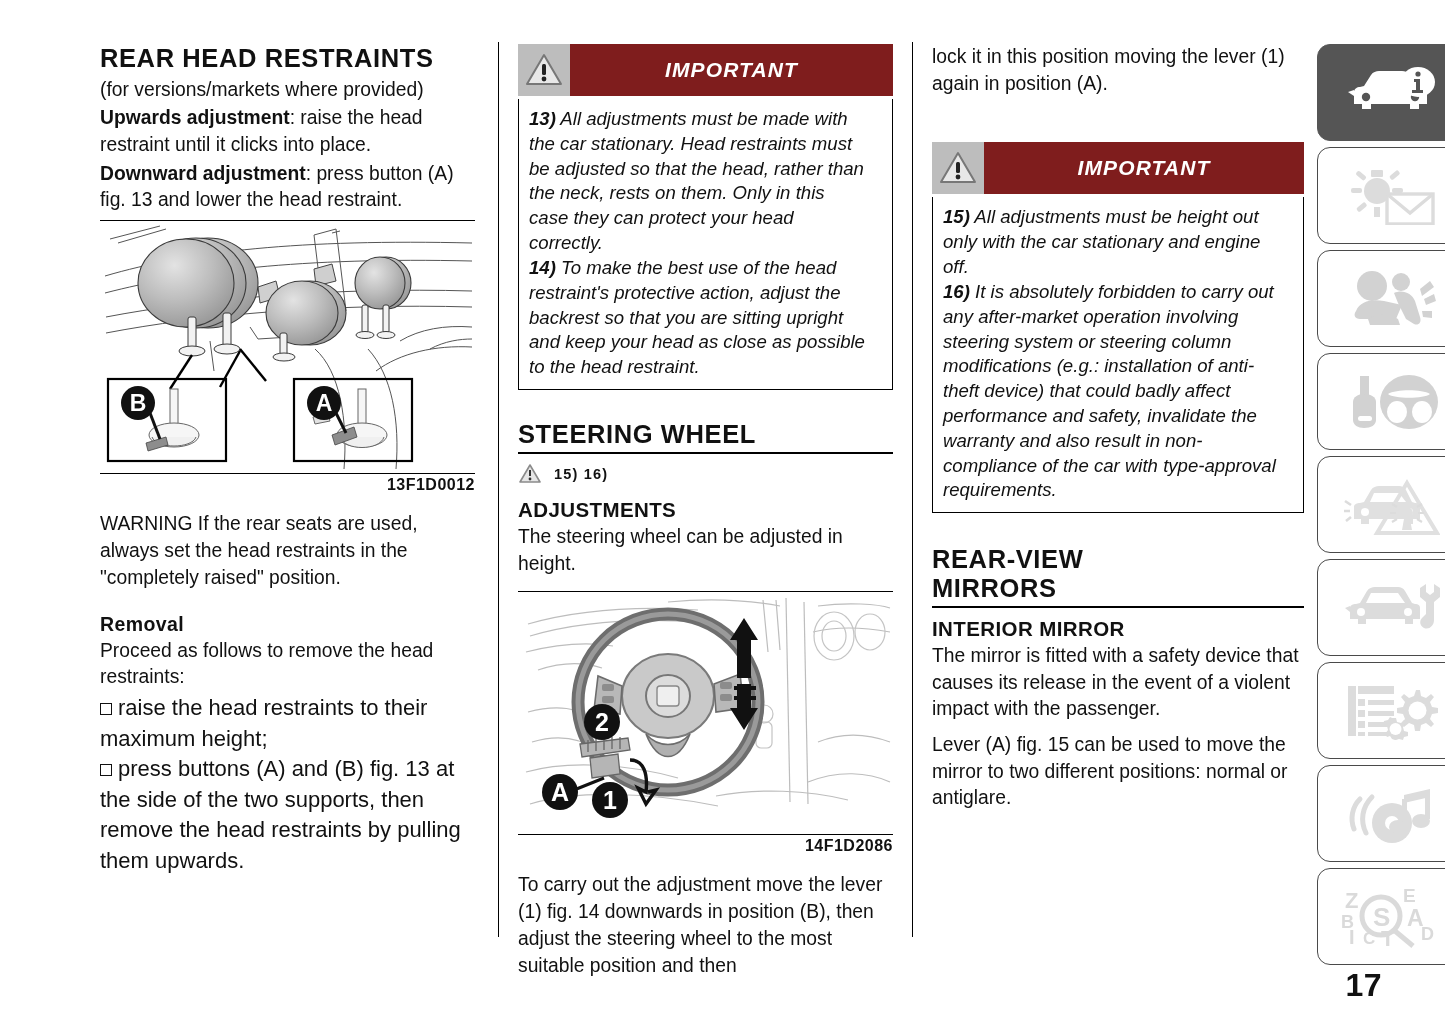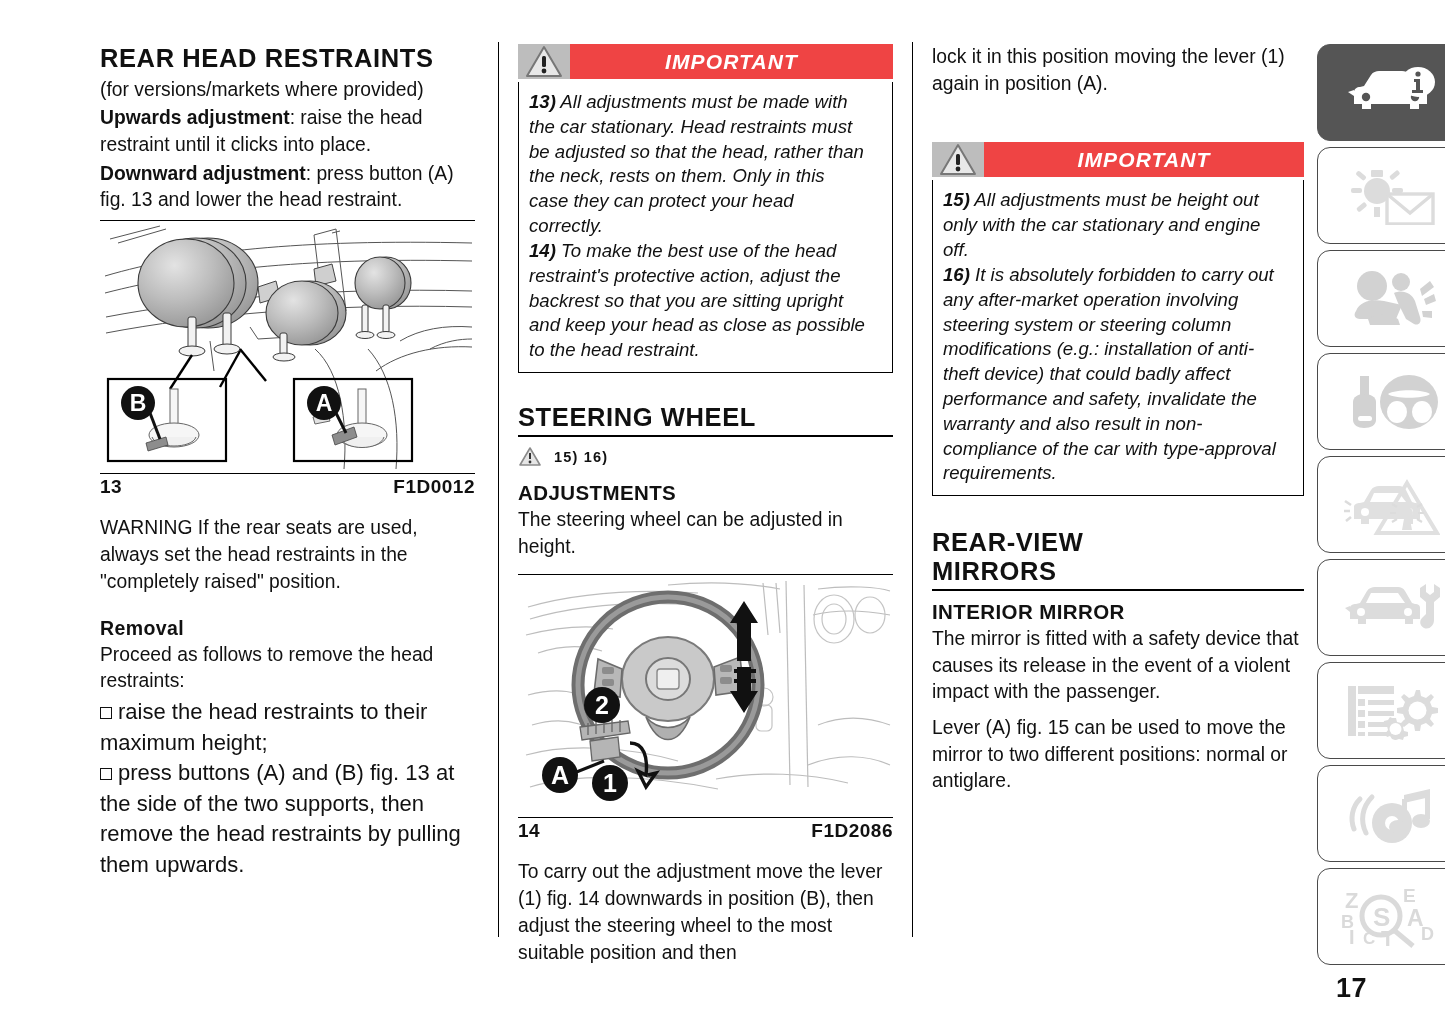--- a/index.html
+++ b/index.html
@@ -27,46 +27,46 @@
   p.gap{margin-top:17px;}
   b.lead{font-weight:bold;}
   .bullet{font-size:22px;line-height:1.385;margin:0;display:block;}
   .bullet .sq{display:inline-block;width:10px;height:10px;border:1.7px solid #111;
               margin-right:6px;vertical-align:0px;}
 
   
   .figure{margin:6px 0 0 0;position:relative;}
   .fig-top{border-top:1.6px solid #000;}
   .fig-bot{border-top:1.6px solid #000;margin-top:2px;}
-  .figcap{display:flex;justify-content:space-between;font-size:19px;font-weight:bold;
+  .figcap{display:flex;justify-content:flex-end;font-size:16px;font-weight:bold;
           letter-spacing:0.5px;padding-top:2px;}
   .figart{display:block;width:100%;}
 
   
-  .imp-head{display:flex;align-items:stretch;height:35px;background:#ef4444;}
+  .imp-head{display:flex;align-items:stretch;height:52px;background:#7f1d1d;}
   .imp-head .tri{width:52px;background:#bdbdbd;display:flex;align-items:center;justify-content:center;}
   .imp-head .ttl{flex:1;display:flex;align-items:center;justify-content:center;
                  color:#fff;font-size:21px;font-weight:bold;font-style:italic;letter-spacing:1.1px;}
   .imp-body{border:1.8px solid #000;border-top:none;padding:8px 24px 9px 10px;margin-top:3px;}
   .imp-body p{font-style:italic;font-size:18.6px;line-height:1.335;margin:0;}
   .imp-body .num{font-style:italic;font-weight:bold;}
 
   .warnline{display:flex;align-items:center;gap:12px;margin:5px 0 14px 0;}
   .warnline .lbl{font-size:14.5px;font-weight:bold;letter-spacing:1.2px;}
 
   
   .tabs{position:absolute;left:1285px;top:44px;width:150px;}
   .tab{position:relative;height:97px;margin-bottom:6px;border:1.6px solid #4a4a4a;
        border-radius:13px;background:#fff;box-sizing:border-box;
        display:flex;align-items:center;justify-content:center;overflow:hidden;}
   .tab.active{background:#555555;border-color:#555555;}
   .tab svg{display:block;}
 
   
-  .pageno{position:absolute;right:110px;bottom:14px;font-size:27px;font-weight:bold;
+  .pageno{position:absolute;right:95px;bottom:14px;font-size:32px;font-weight:bold;
           letter-spacing:0.5px;}
 </style>
 </head>
 <body>
 
 <div class="page">
 
   <div class="vrule v1"></div>
   <div class="vrule v2"></div>
 

